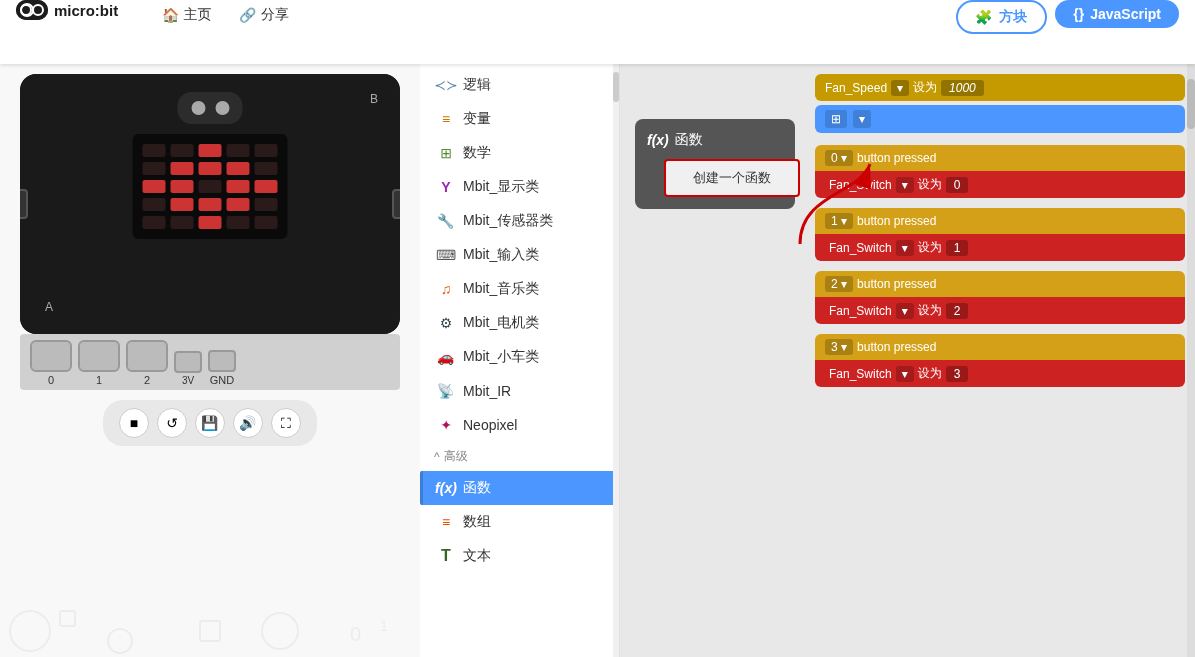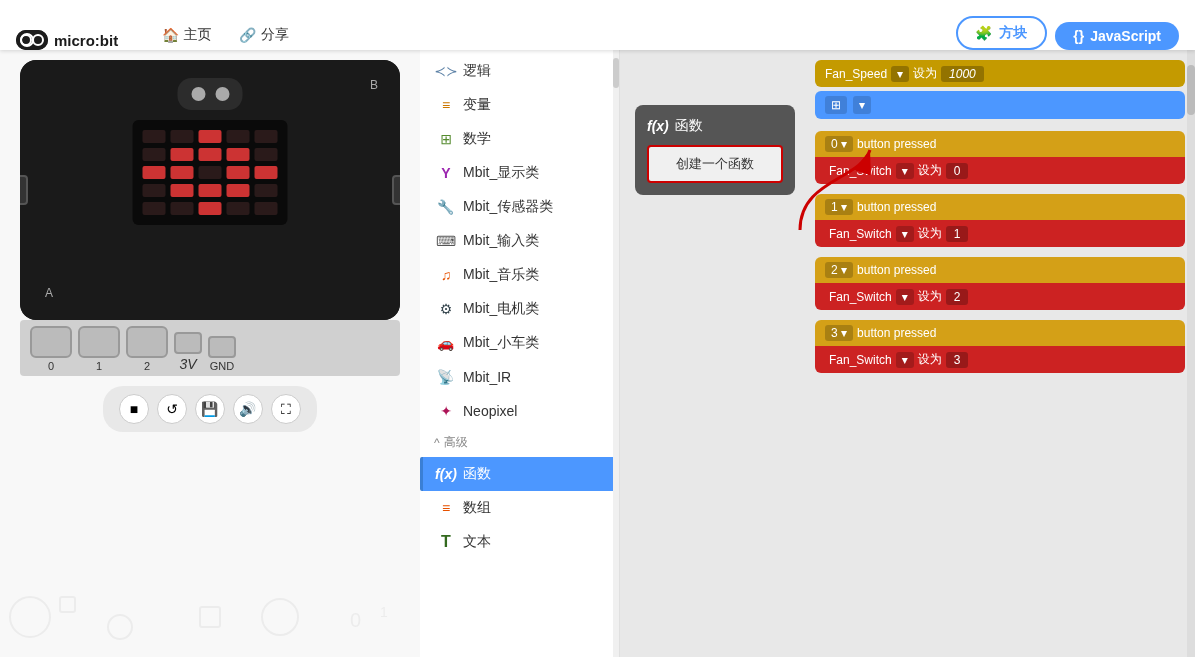--- a/index.html
+++ b/index.html
@@ -1,23 +1,23 @@
 <!DOCTYPE html>
 <html><head>
   <meta charset="utf-8">
   <style>
     * { box-sizing: border-box; margin: 0; padding: 0; }
     body { font-family: 'Microsoft YaHei', Arial, sans-serif; background: #f0f0f0; width: 1195px; height: 657px; overflow: hidden; }
 
     
     .header {
       display: flex;
-      align-items: flex-end;
+      align-items: flex-start;
       background: #fff;
-      height: 50px;
+      height: 64px;
       padding: 0 16px;
       box-shadow: 0 1px 4px rgba(0,0,0,0.15);
       position: relative;
       z-index: 100;
     }
     .logo {
       display: flex;
       align-items: center;
       gap: 6px;
       margin-right: 30px;
@@ -221,20 +221,21 @@
     .cat-mbit-motor { color: #37474f; }
     .cat-mbit-car { color: #1565c0; }
     .cat-mbit-ir { color: #6d4c41; }
     .cat-neopixel { color: #ad1457; }
     .cat-array { color: #e65100; }
     .cat-text { color: #33691e; }
 
     
     .highlight-border {
       border: 2px solid #cc0000 !important;
+      margin-left: 17px;
     }
   </style>
 </head>
 <body>
 
 <div class="header">
   <div class="logo">
     <div class="logo-icon">
       <svg width="32" height="20" viewBox="0 0 32 20">
         <rect width="32" height="20" rx="10" fill="#1c1c1c"></rect>
@@ -324,21 +325,21 @@
       <div class="pin">
         <div style="width:42px;height:32px;background:#bbb;border-radius:6px;border:2px solid #999;"></div>
         <span style="font-size:11px;color:#333;">1</span>
       </div>
       <div class="pin">
         <div style="width:42px;height:32px;background:#bbb;border-radius:6px;border:2px solid #999;"></div>
         <span style="font-size:11px;color:#333;">2</span>
       </div>
       <div class="pin">
         <div style="width:28px;height:22px;background:#bbb;border-radius:4px;border:2px solid #999;"></div>
-        <span style="font-size:14px;color:#333;font-style:italic;">3V</span>
+        <span style="font-size:10px;color:#333;">3V</span>
       </div>
       <div class="pin">
         <div style="width:28px;height:22px;background:#bbb;border-radius:4px;border:2px solid #999;"></div>
         <span style="font-size:11px;color:#333;">GND</span>
       </div>
     </div>
 
     <div class="simulator-controls">
       <div class="sim-btn" title="Stop">■</div>
       <div class="sim-btn" title="Restart">↺</div>

